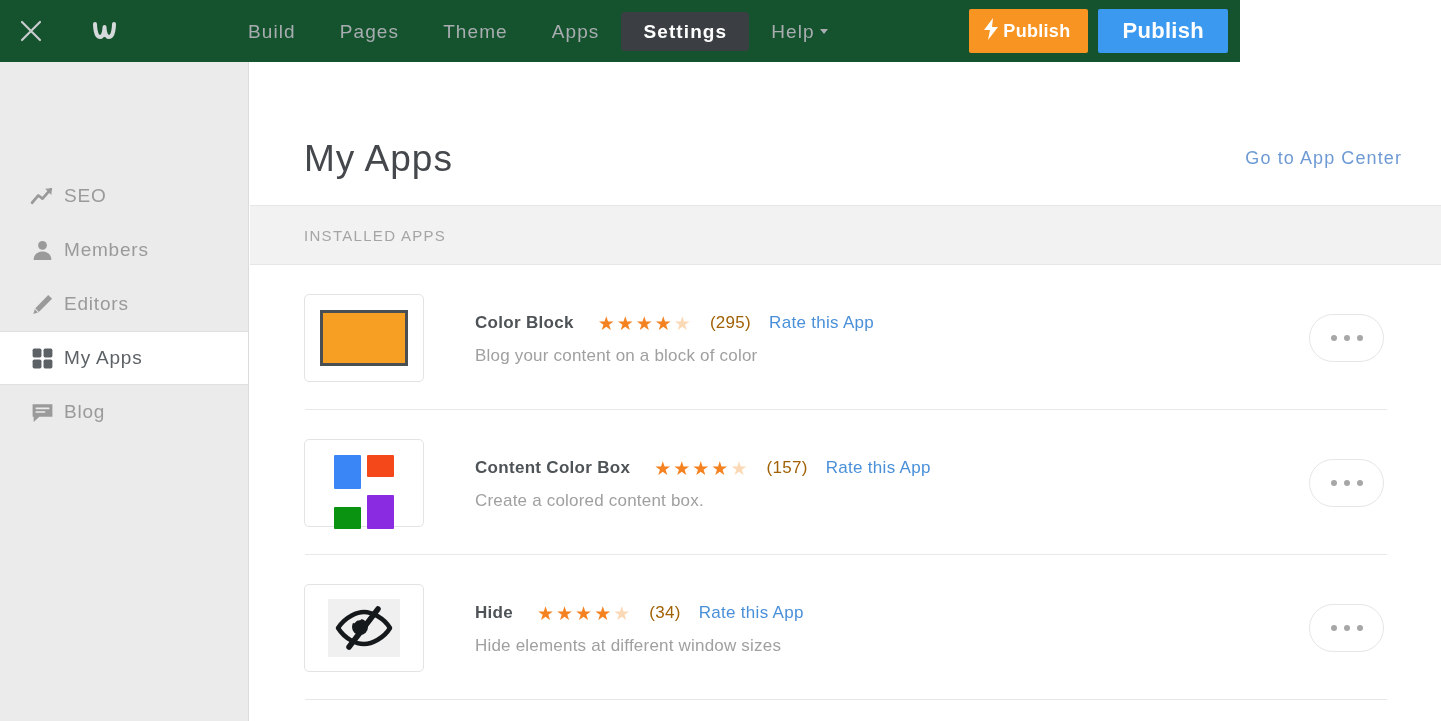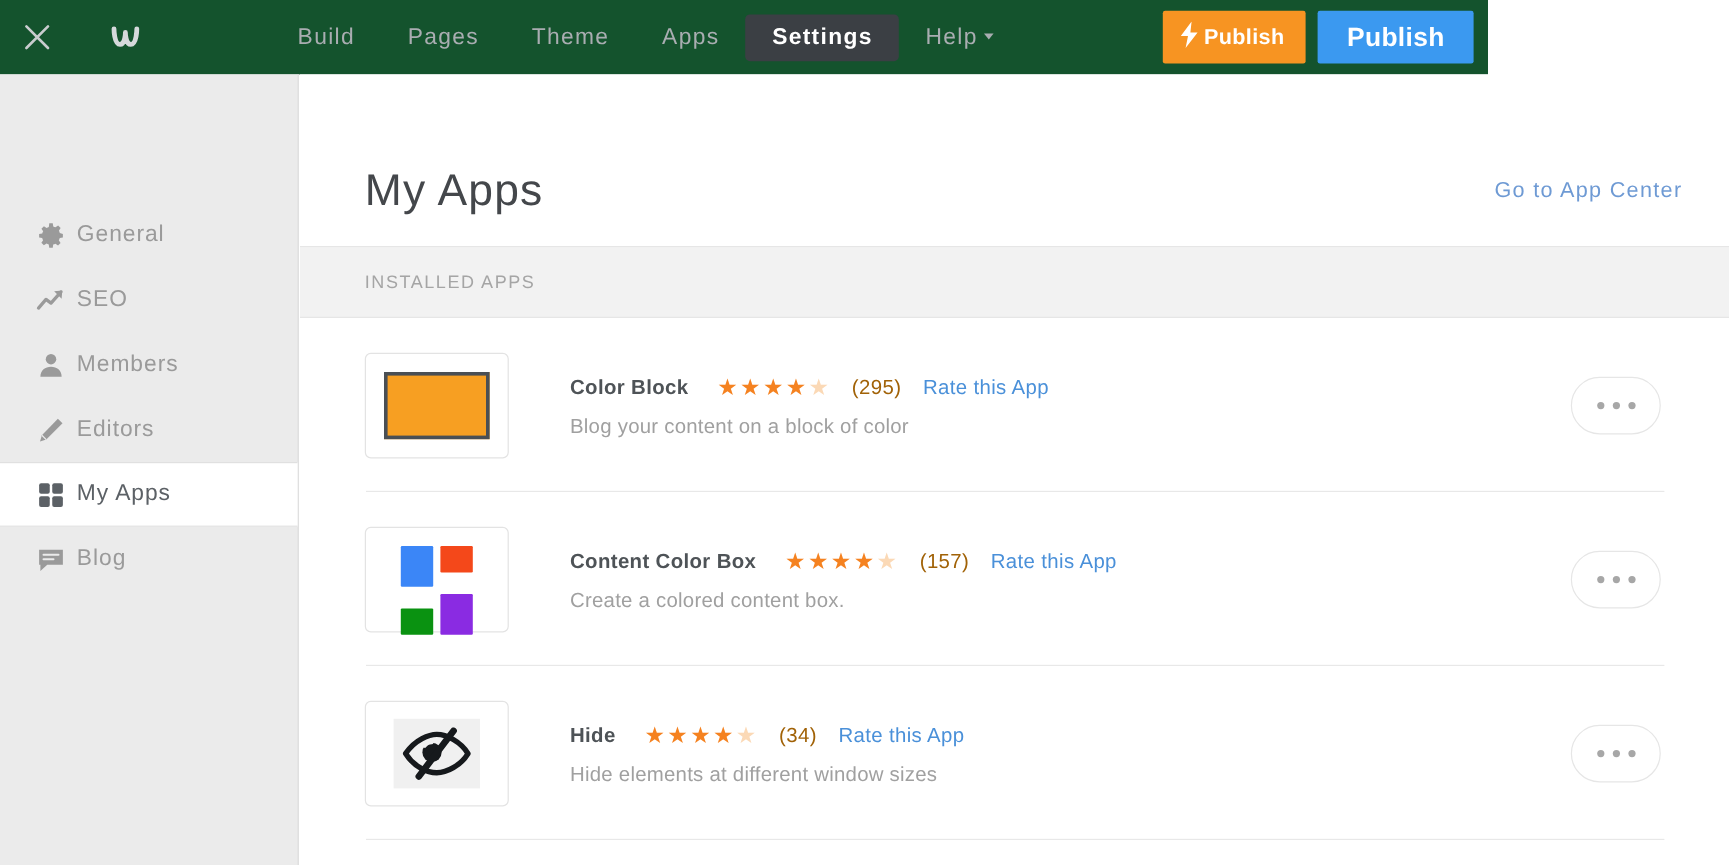--- a/index.html
+++ b/index.html
@@ -351,29 +351,20 @@
     </button>
     <button class="btn-publish">
       <span>Publish</span>
     </button>
   </div>
 </div>
 
 <div class="sidebar">
   <div class="side-list">
 
-    <div class="side-item">
-      <span class="side-icon">
-        <svg width="25" height="25" viewBox="0 0 24 24">
-          <path fill="#9a9a9a" d="M12 8.5A3.5 3.5 0 1 0 12 15.5 3.5 3.5 0 1 0 12 8.5z M12 10.2A1.8 1.8 0 1 1 12 13.8 1.8 1.8 0 1 1 12 10.2z"></path>
-          <path fill="#9a9a9a" d="M10.6 2h2.8l.4 2.5a8 8 0 0 1 1.8.75l2.1-1.4 2 2-1.4 2.1c.33.55.58 1.16.75 1.8L21.5 10.6v2.8l-2.5.4a8 8 0 0 1-.75 1.8l1.4 2.1-2 2-2.1-1.4a8 8 0 0 1-1.8.75L13.4 21.5h-2.8l-.4-2.5a8 8 0 0 1-1.8-.75l-2.1 1.4-2-2 1.4-2.1a8 8 0 0 1-.75-1.8L2.5 13.4v-2.8l2.5-.4a8 8 0 0 1 .75-1.8L4.35 6.3l2-2 2.1 1.4a8 8 0 0 1 1.8-.75z"></path>
-        </svg>
-      </span>
-      <span class="side-label">General</span>
-    </div>
 
     <div class="side-item">
       <span class="side-icon">
         <svg width="25" height="25" viewBox="0 0 24 24">
           <path d="M2 18 L8 11 L12 14 L20 5" stroke="#9a9a9a" stroke-width="2.6" fill="none" stroke-linecap="round" stroke-linejoin="round"></path>
           <path d="M14.5 4.5 L21 4 L20.5 10.5 Z" fill="#9a9a9a"></path>
         </svg>
       </span>
       <span class="side-label">SEO</span>
     </div>

